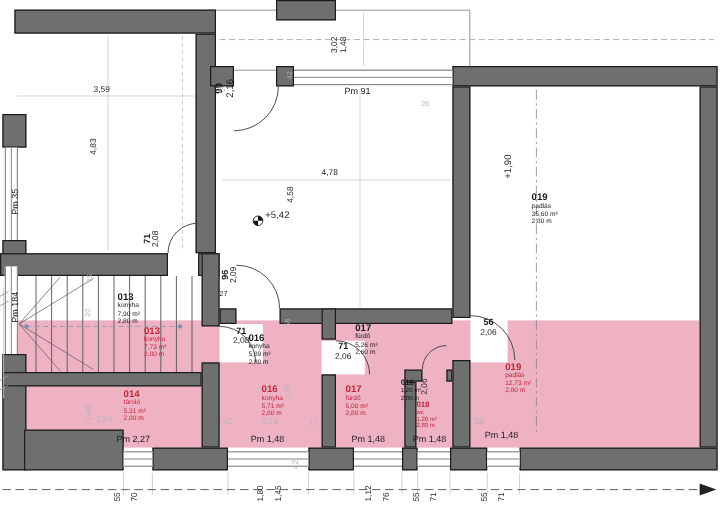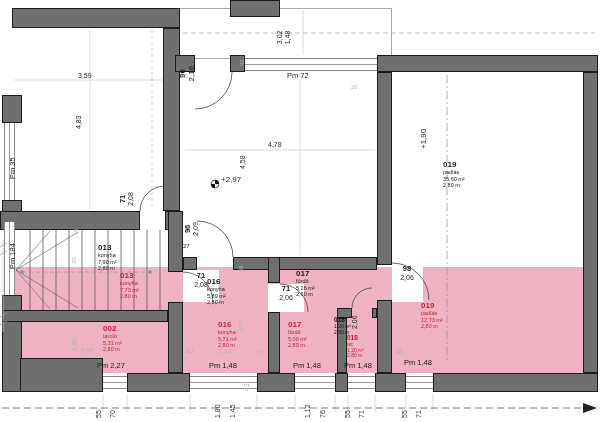--- a/index.html
+++ b/index.html
@@ -152,21 +152,21 @@
     <div class="sub">7,90 m²</div>
     <div class="sub">2,80 m</div>
   </div>
   <div class="rlabel redtxt" style="left:120px;top:271px;width:46px;">
     <div class="num">013</div>
     <div class="sub">konyha</div>
     <div class="sub">7,73 m²</div>
     <div class="sub">2,80 m</div>
   </div>
   <div class="rlabel redtxt" style="left:103px;top:324px;width:48px;">
-    <div class="num">002</div>
+    <div class="num">014</div>
     <div class="sub">tároló</div>
     <div class="sub">5,31 m²</div>
     <div class="sub">2,80 m</div>
   </div>
   <div class="rlabel" style="left:207px;top:277px;width:48px;">
     <div class="num">016</div>
     <div class="sub">konyha</div>
     <div class="sub">5,89 m²</div>
     <div class="sub">2,80 m</div>
   </div>
@@ -227,35 +227,35 @@
 
   <div class="doorlbl" style="left:184px;top:272px;width:34px;">
     <span class="w">71</span>
     <span class="h">2,08</span>
   </div>
   <div class="doorlbl" style="left:269px;top:285px;width:34px;">
     <span class="w">71</span>
     <span class="h">2,06</span>
   </div>
   <div class="doorlbl" style="left:391px;top:265px;width:32px;">
-    <span class="w">98</span>
+    <span class="w">56</span>
     <span class="h">2,06</span>
   </div>
   <div class="dim v" style="left:358px;top:322px;">2,06</div>
 
   <div class="pm v" style="left:17px;top:170px;">Pm 35</div>
   <div class="pm v" style="left:17px;top:260px;">Pm 184</div>
-  <div class="pm" style="left:287px;top:71px;">Pm 72</div>
+  <div class="pm" style="left:287px;top:71px;">Pm 91</div>
   <div class="pm" style="left:97px;top:361px;">Pm 2,27</div>
   <div class="pm" style="left:209px;top:361px;">Pm 1,48</div>
   <div class="pm" style="left:293px;top:361px;">Pm 1,48</div>
   <div class="pm" style="left:344px;top:361px;">Pm 1,48</div>
   <div class="pm" style="left:404px;top:358px;">Pm 1,48</div>
 
-  <div class="dim big" style="left:221px;top:175px;">+2,97</div>
+  <div class="dim big" style="left:221px;top:175px;">+5,42</div>
   <div class="dim big v" style="left:428px;top:140px;">+1,90</div>
 
   <div class="dim" style="left:78px;top:72px;">3,59</div>
   <div class="dim v" style="left:82px;top:122px;">4,83</div>
   <div class="dim" style="left:268px;top:141px;">4,78</div>
   <div class="dim v" style="left:246px;top:162px;">4,58</div>
   <div class="vpair" style="left:291px;top:35px;width:26px;">
     <span class="h">3,02</span>
     <span class="h">1,48</span>
   </div>

